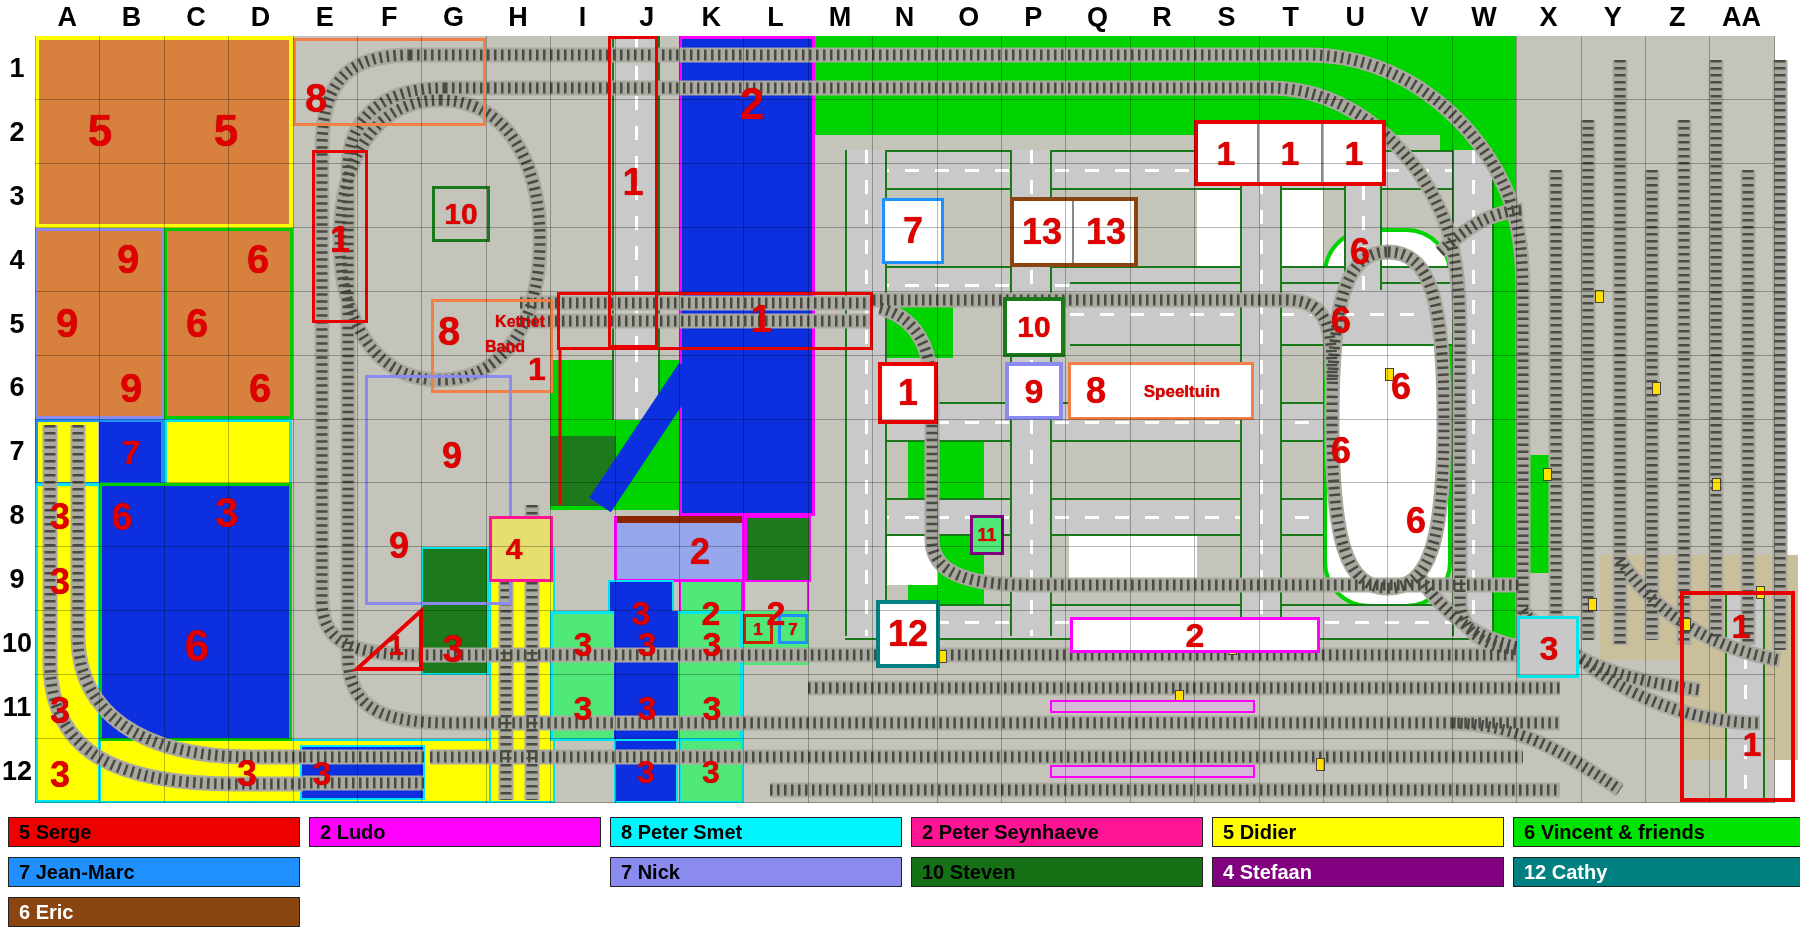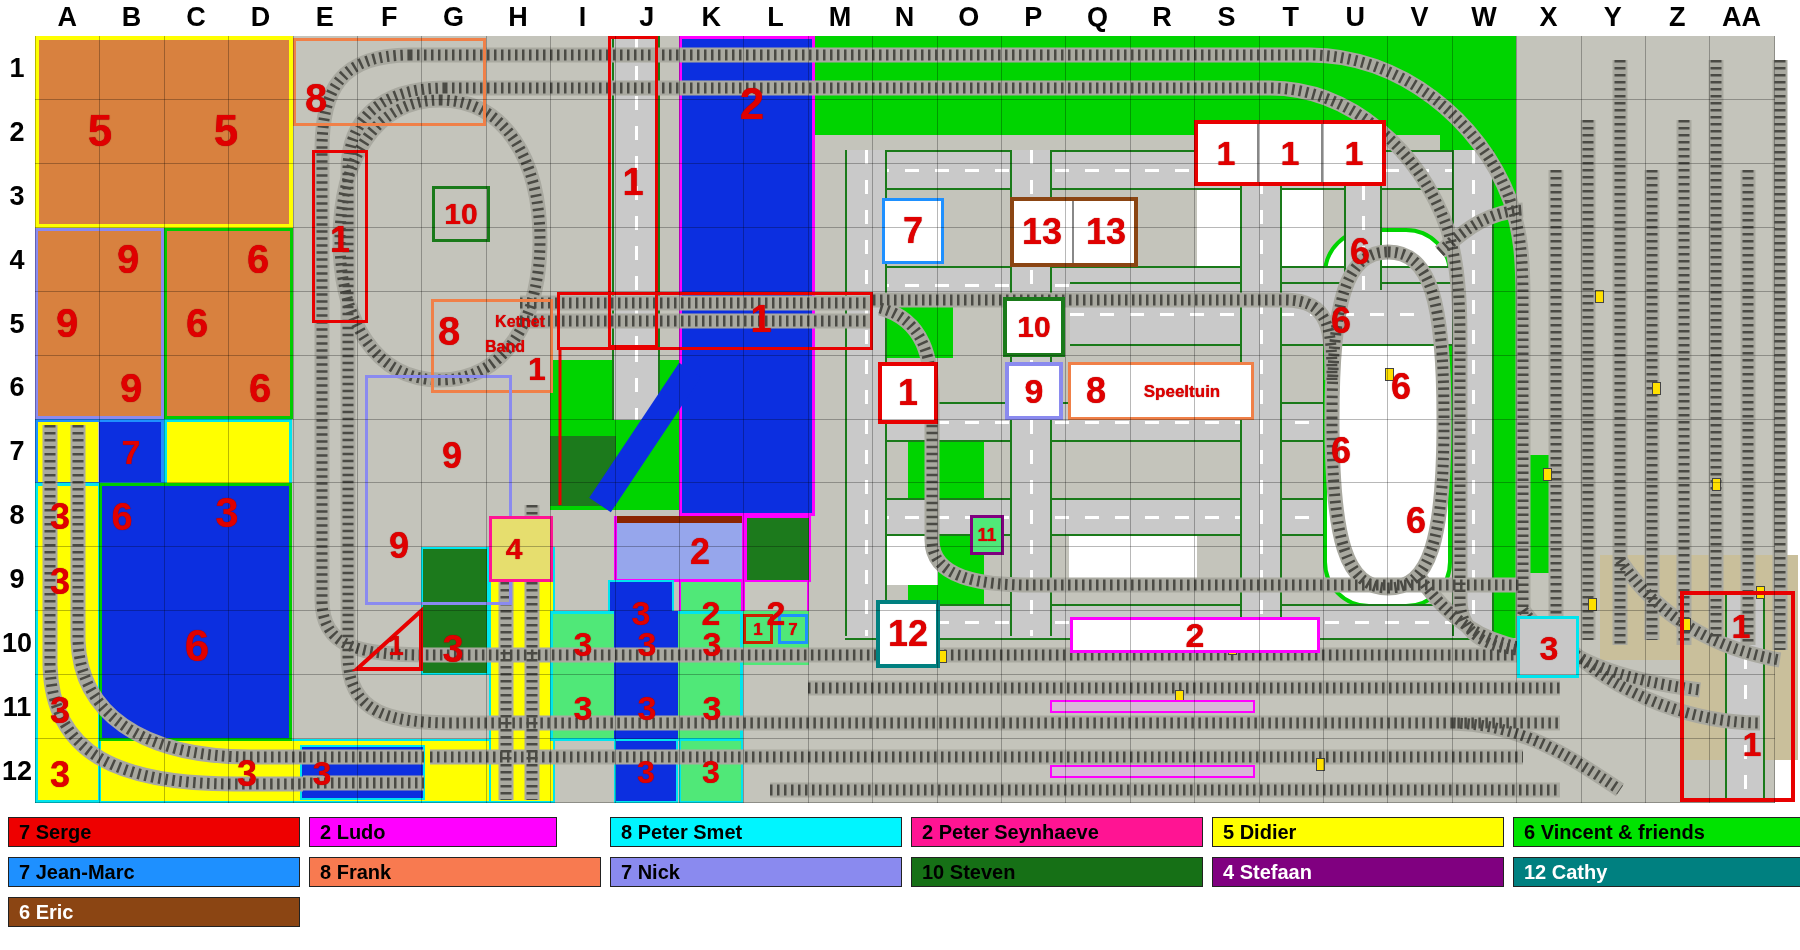--- a/index.html
+++ b/index.html
@@ -303,26 +303,25 @@
     <div class="signal" style="left: 1543px; top: 468px;"></div>
     <div class="signal" style="left: 1712px; top: 478px;"></div>
     <div class="signal" style="left: 1588px; top: 598px;"></div>
     <div class="signal" style="left: 1682px; top: 618px;"></div>
     <div class="signal" style="left: 1756px; top: 586px;"></div>
     <div class="signal" style="left: 1228px; top: 642px;"></div>
     <div class="signal" style="left: 938px; top: 650px;"></div>
     <div class="signal" style="left: 1385px; top: 368px;"></div>
     <div class="signal" style="left: 1175px; top: 690px;"></div>
     <div class="signal" style="left: 1316px; top: 758px;"></div>
-    <div class="legend-item" style="left: 8px; top: 817px; width: 292px; background: rgb(238, 0, 0); color: rgb(0, 0, 0); z-index: 40;">7 Serge</div>
-    <div class="legend-item" style="left: 309px; top: 817px; width: 248px; background: rgb(255, 0, 255); color: rgb(0, 0, 0); z-index: 40;">2 Ludo</div>
+    <div class="legend-item" style="left: 8px; top: 817px; width: 292px; background: rgb(238, 0, 0); color: rgb(0, 0, 0); z-index: 40;">5 Serge</div>
+    <div class="legend-item" style="left: 309px; top: 817px; width: 292px; background: rgb(255, 0, 255); color: rgb(0, 0, 0); z-index: 40;">2 Ludo</div>
     <div class="legend-item" style="left: 610px; top: 817px; width: 292px; background: rgb(0, 245, 255); color: rgb(0, 0, 0); z-index: 40;">8 Peter Smet</div>
     <div class="legend-item" style="left: 911px; top: 817px; width: 292px; background: rgb(255, 20, 147); color: rgb(0, 0, 0); z-index: 40;">2 Peter Seynhaeve</div>
     <div class="legend-item" style="left: 1212px; top: 817px; width: 292px; background: rgb(255, 255, 0); color: rgb(0, 0, 0); z-index: 40;">5 Didier</div>
     <div class="legend-item" style="left: 1513px; top: 817px; width: 292px; background: rgb(0, 227, 0); color: rgb(0, 0, 0); z-index: 40;">6 Vincent &amp; friends</div>
     <div class="legend-item" style="left: 8px; top: 857px; width: 292px; background: rgb(30, 144, 255); color: rgb(0, 0, 0); z-index: 40;">7 Jean-Marc</div>
-    <div class="legend-item" style="left: 309px; top: 857px; width: 292px; background: rgb(248, 122, 80); color: rgb(0, 0, 0); z-index: 40;">8 Frank</div>
     <div class="legend-item" style="left: 610px; top: 857px; width: 292px; background: rgb(138, 138, 239); color: rgb(0, 0, 0); z-index: 40;">7 Nick</div>
     <div class="legend-item" style="left: 911px; top: 857px; width: 292px; background: rgb(22, 112, 22); color: rgb(0, 0, 0); z-index: 40;">10 Steven</div>
     <div class="legend-item" style="left: 1212px; top: 857px; width: 292px; background: rgb(128, 0, 128); color: rgb(255, 255, 255); z-index: 40;">4 Stefaan</div>
     <div class="legend-item" style="left: 1513px; top: 857px; width: 292px; background: rgb(0, 128, 128); color: rgb(255, 255, 255); z-index: 40;">12 Cathy</div>
     <div class="legend-item" style="left: 8px; top: 897px; width: 292px; background: rgb(139, 69, 19); color: rgb(255, 255, 255); z-index: 40;">6 Eric</div>
   </div>
 
 </body></html>

